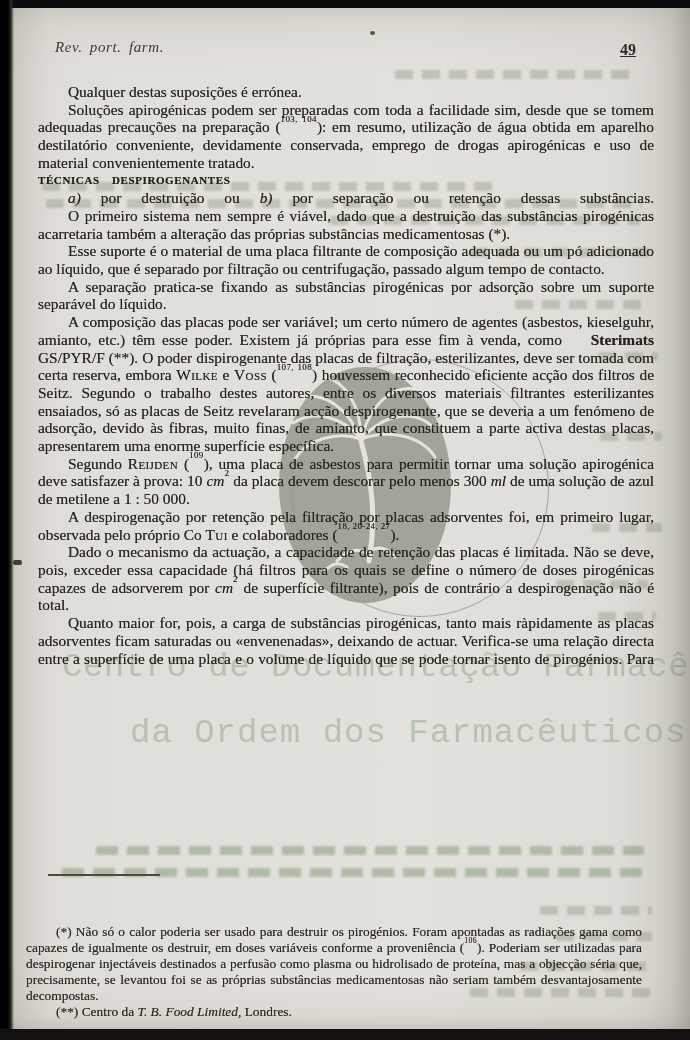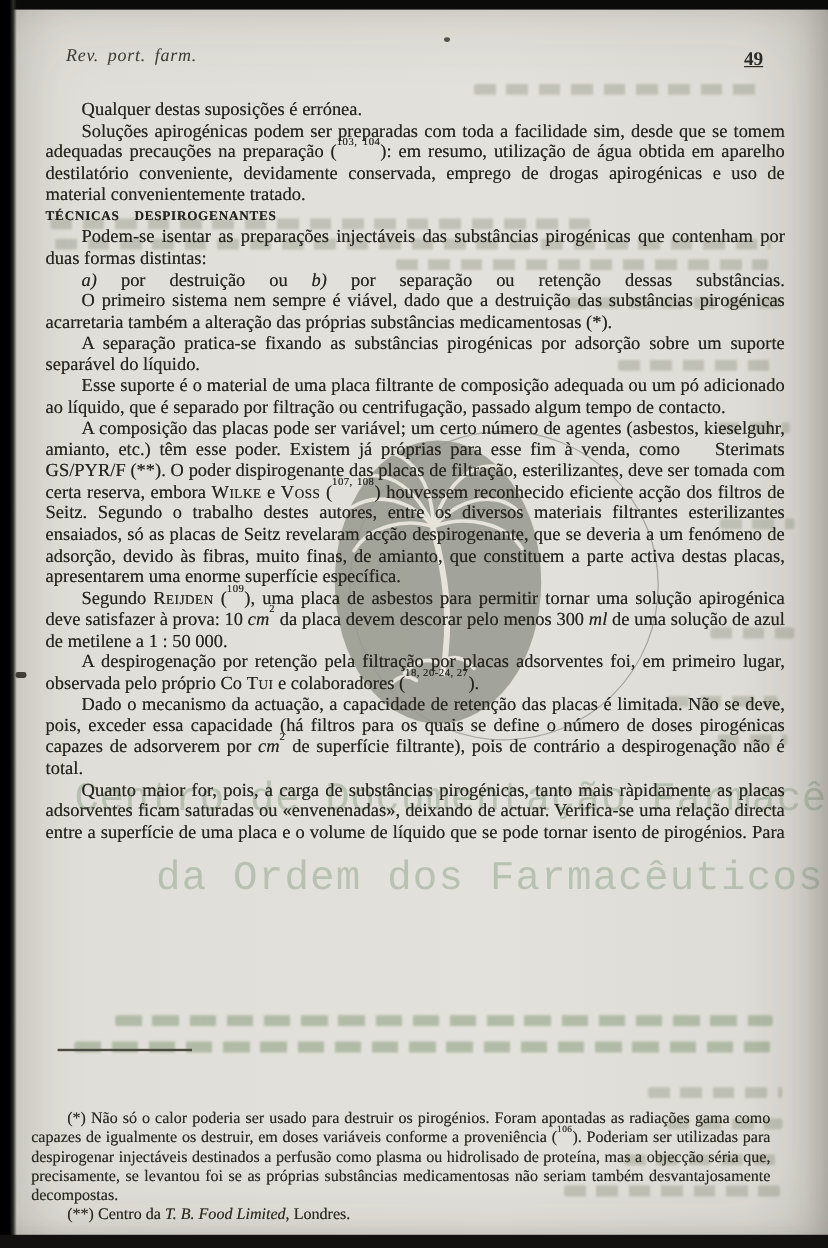--- a/index.html
+++ b/index.html
@@ -27,21 +27,21 @@
     letter-spacing:.6px;word-spacing:9px;color:#23221c;}
   .justify-last{text-align-last:justify;}
 
   .fn-rule{position:absolute;left:48px;top:874px;width:112px;height:1.5px;background:#4c4a42;z-index:4;}
   .footnotes{position:absolute;left:26px;top:896px;width:616px;z-index:4;
     text-align:justify;font-size:13.4px;line-height:15.9px;color:#2b2a23;
     text-shadow:0 0 .4px rgba(40,38,32,.6);margin-top:28px;}
   .footnotes p{margin:0;text-indent:30px;}
 
   sup{font-size:.58em;line-height:0;position:relative;top:-.5em;letter-spacing:.4px;}
-  .seg-b{font-weight:400;margin-left:22px;}
+  .seg-b{font-weight:700;margin-left:22px;}
   .seg-i{font-style:italic;}
   .seg-sc{font-variant:small-caps;letter-spacing:.4px;}
 
   
   .stamp-svg{position:absolute;left:277px;top:365px;width:176px;height:240px;z-index:2;opacity:.85;}
   .stamp-circle{position:absolute;left:291px;top:359px;width:256px;height:256px;border-radius:50%;
     border:1.5px solid rgba(104,104,94,.5);z-index:2;}
   .wm-text{position:absolute;z-index:2;white-space:nowrap;color:#9dae98;opacity:.6;
     font-family:Liberation Mono, monospace;filter:blur(.4px);}
   .wm1{left:62px;top:648px;font-size:34px;letter-spacing:.5px;}
@@ -99,25 +99,24 @@
 
   <div class="journal">Rev. port. farm.</div>
   <div class="pagenum">49</div>
   <div class="speck"></div>
   <div class="speck2"></div>
 
   <div class="body-block">
     <p><span>Qualquer destas suposições é errónea.</span></p>
     <p><span>Soluções apirogénicas podem ser preparadas com toda a facilidade sim, desde que se tomem adequadas precauções na preparação (</span><sup>103, 104</sup><span>): em resumo, utilização de água obtida em aparelho destilatório conveniente, devidamente conservada, emprego de drogas apirogénicas e uso de material convenientemente tratado.</span></p>
     <p class="heading">TÉCNICAS DESPIROGENANTES</p>
-    <p><span>Podem-se isentar as preparações injectáveis das substâncias pirogénicas que contenham por duas formas distintas:</span></p>
     <p class="justify-last"><span class="seg-i">a)</span><span> por destruição ou </span><span class="seg-i">b)</span><span> por separação ou retenção dessas substâncias.</span></p>
     <p><span>O primeiro sistema nem sempre é viável, dado que a destruição das substâncias pirogénicas acarretaria também a alteração das próprias substâncias medicamentosas (*).</span></p>
+    <p><span>Esse suporte é o material de uma placa filtrante de composição adequada ou um pó adicionado ao líquido, que é separado por filtração ou centrifugação, passado algum tempo de contacto.</span></p>
     <p><span>A separação pratica-se fixando as substâncias pirogénicas por adsorção sobre um suporte separável do líquido.</span></p>
-    <p><span>Esse suporte é o material de uma placa filtrante de composição adequada ou um pó adicionado ao líquido, que é separado por filtração ou centrifugação, passado algum tempo de contacto.</span></p>
     <p><span>A composição das placas pode ser variável; um certo número de agentes (asbestos, kieselguhr, amianto, etc.) têm esse poder. Existem já próprias para esse fim à venda, como </span><span class="seg-b">Sterimats</span><span> GS/PYR/F (**). O poder dispirogenante das placas de filtração, esterilizantes, deve ser tomada com certa reserva, embora </span><span class="seg-sc">Wilke</span><span> e </span><span class="seg-sc">Voss</span><span> (</span><sup>107, 108</sup><span>) houvessem reconhecido eficiente acção dos filtros de Seitz. Segundo o trabalho destes autores, entre os diversos materiais filtrantes esterilizantes ensaiados, só as placas de Seitz revelaram acção despirogenante, que se deveria a um fenómeno de adsorção, devido às fibras, muito finas, de amianto, que constituem a parte activa destas placas, apresentarem uma enorme superfície específica.</span></p>
     <p><span>Segundo </span><span class="seg-sc">Reijden</span><span> (</span><sup>109</sup><span>), uma placa de asbestos para permitir tornar uma solução apirogénica deve satisfazer à prova: 10 </span><span class="seg-i">cm</span><sup>2</sup><span> da placa devem descorar pelo menos 300 </span><span class="seg-i">ml</span><span> de uma solução de azul de metilene a 1 : 50 000.</span></p>
     <p><span>A despirogenação por retenção pela filtração por placas adsorventes foi, em primeiro lugar, observada pelo próprio Co </span><span class="seg-sc">Tui</span><span> e colaboradores (</span><sup>18, 20-24, 27</sup><span>).</span></p>
     <p><span>Dado o mecanismo da actuação, a capacidade de retenção das placas é limitada. Não se deve, pois, exceder essa capacidade (há filtros para os quais se define o número de doses pirogénicas capazes de adsorverem por </span><span class="seg-i">cm</span><sup>2</sup><span> de superfície filtrante), pois de contrário a despirogenação não é total.</span></p>
     <p class="justify-last"><span>Quanto maior for, pois, a carga de substâncias pirogénicas, tanto mais ràpidamente as placas adsorventes ficam saturadas ou «envenenadas», deixando de actuar. Verifica-se uma relação directa entre a superfície de uma placa e o volume de líquido que se pode tornar isento de pirogénios. Para</span></p>
   </div>
 
   <div class="fn-rule"></div>
   <div class="footnotes">
     <p><span>(*) Não só o calor poderia ser usado para destruir os pirogénios. Foram apontadas as radiações gama como capazes de igualmente os destruir, em doses variáveis conforme a proveniência (</span><sup>106</sup><span>). Poderiam ser utilizadas para despirogenar injectáveis destinados a perfusão como plasma ou hidrolisado de proteína, mas a objecção séria que, precisamente, se levantou foi se as próprias substâncias medicamentosas não seriam também desvantajosamente decompostas.</span></p>

